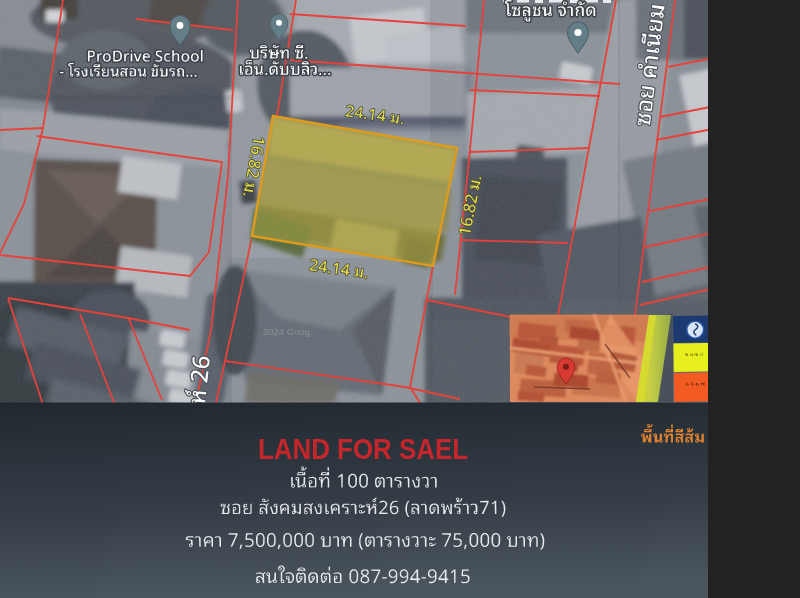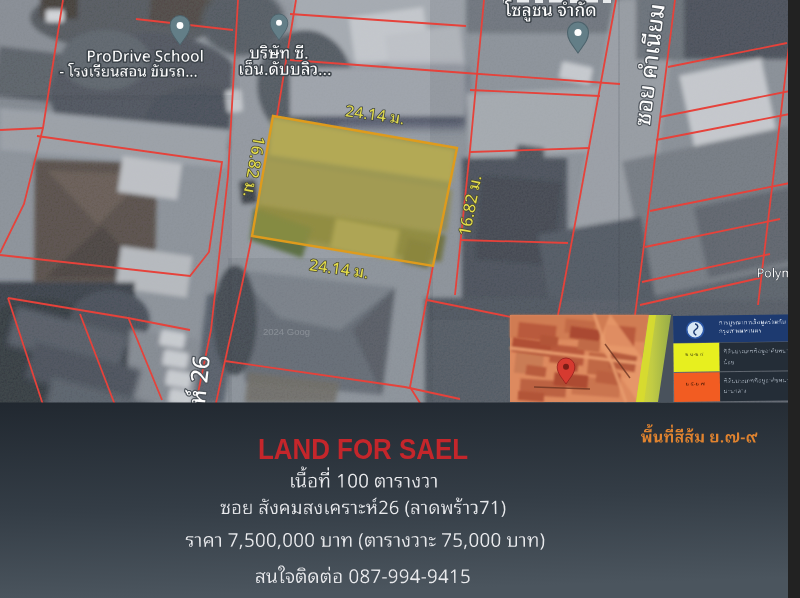--- a/index.html
+++ b/index.html
@@ -1,14 +1,14 @@
 <!DOCTYPE html>
 <html><head><meta charset="utf-8"><style>
 html,body{margin:0;padding:0;background:#222;}
-#wrap{width:788px;height:598px;position:relative;overflow:hidden;font-family:"Liberation Sans",sans-serif;}
+#wrap{width:708px;height:598px;position:relative;overflow:hidden;font-family:"Liberation Sans",sans-serif;}
 </style></head><body>
 
 <div id="wrap">
 <svg width="800" height="598" viewBox="0 0 800 598">
 <defs>
 <linearGradient id="panelg" x1="0" y1="0" x2="0.12" y2="1">
 <stop offset="0" stop-color="#212830"></stop>
           <stop offset="0.55" stop-color="#343d46"></stop>
           <stop offset="1" stop-color="#4b555e"></stop>
 </linearGradient>

